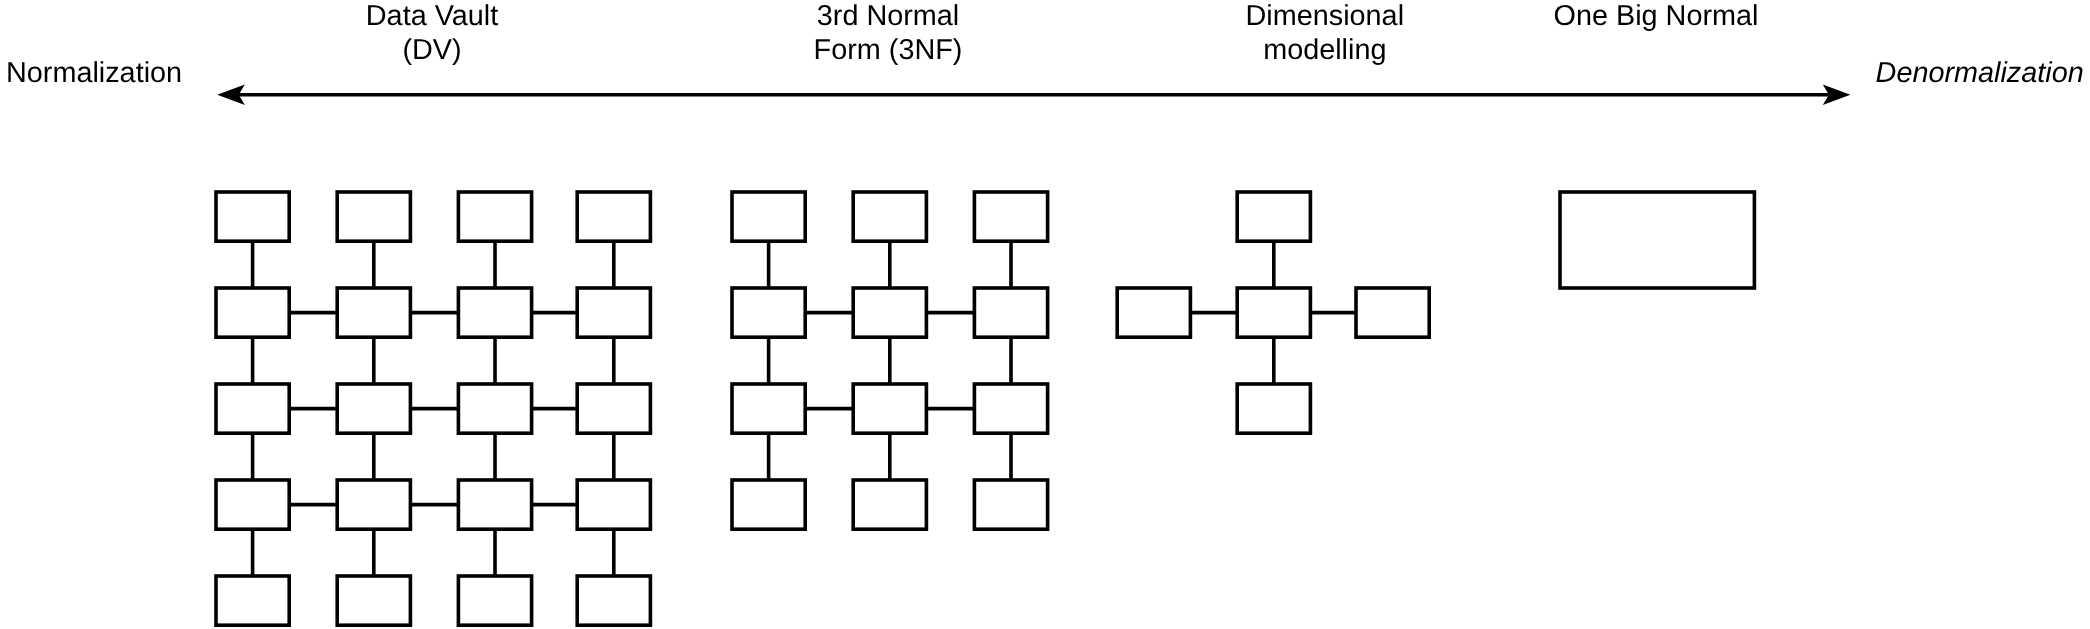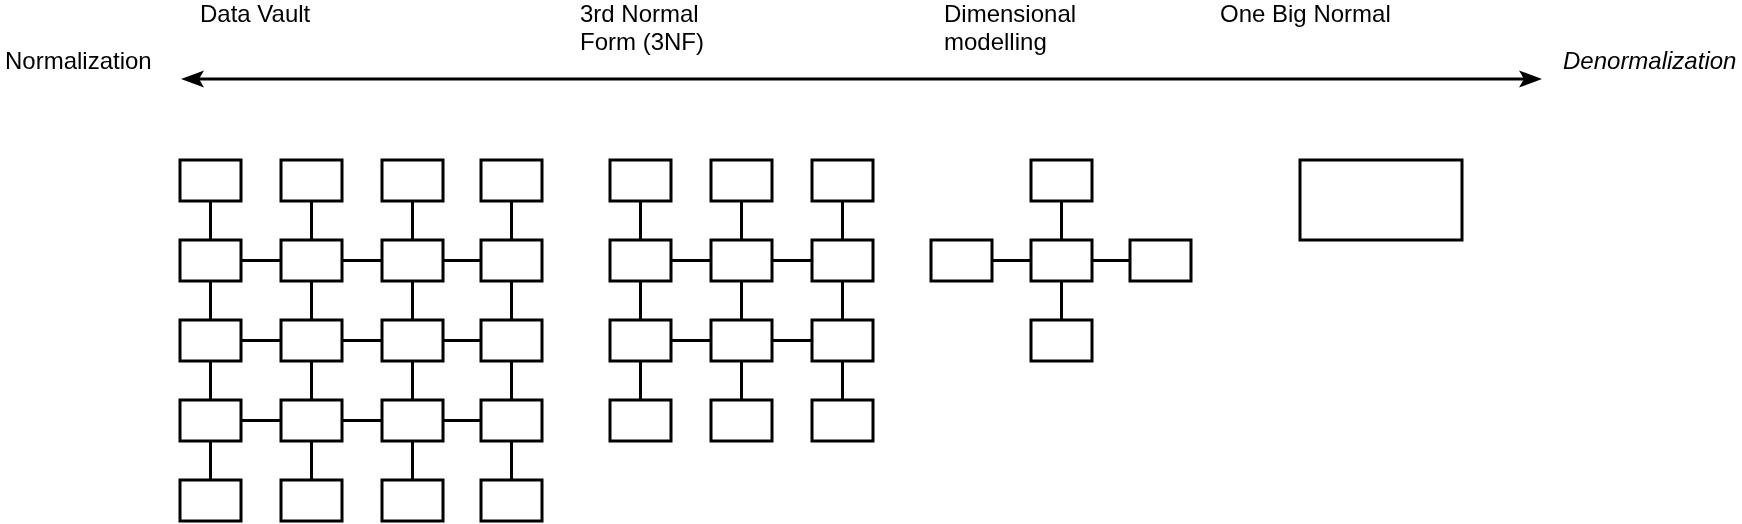--- a/index.html
+++ b/index.html
@@ -31,20 +31,21 @@
     line-height: 28px;
     white-space: nowrap;
   }
   .axis-label.left  { left: 5px; }
   .axis-label.right { left: 1563px; font-style: italic; }
   .method-label {
     position: absolute;
     top: 0;
     width: 320px;
     margin-left: -160px; 
+    text-align: center;
     font-size: 24px;
     line-height: 28px;
   }
 </style>
 </head>
 <body>
 
 <div class="canvas">
 
   <svg id="diagram-svg" width="1742" height="524" viewBox="0 0 1742 524">
@@ -132,20 +133,21 @@
       <polygon points="181,79 204,70.5 199,79 204,87.5" fill="#000000"></polygon>
       <polygon points="1542,79 1519,70.5 1524,79 1519,87.5" fill="#000000"></polygon>
     </svg>
 
   <div class="axis-label left">Normalization</div>
 
   <div class="axis-label right">Denormalization</div>
 
   <div class="method-label" style="left: 360px;">
     <div>Data Vault</div>
+    <div>(DV)</div>
   </div>
 
   <div class="method-label" style="left: 740px;">
     <div>3rd Normal</div>
     <div>Form (3NF)</div>
   </div>
 
   <div class="method-label" style="left: 1104px;">
     <div>Dimensional</div>
     <div>modelling</div>

